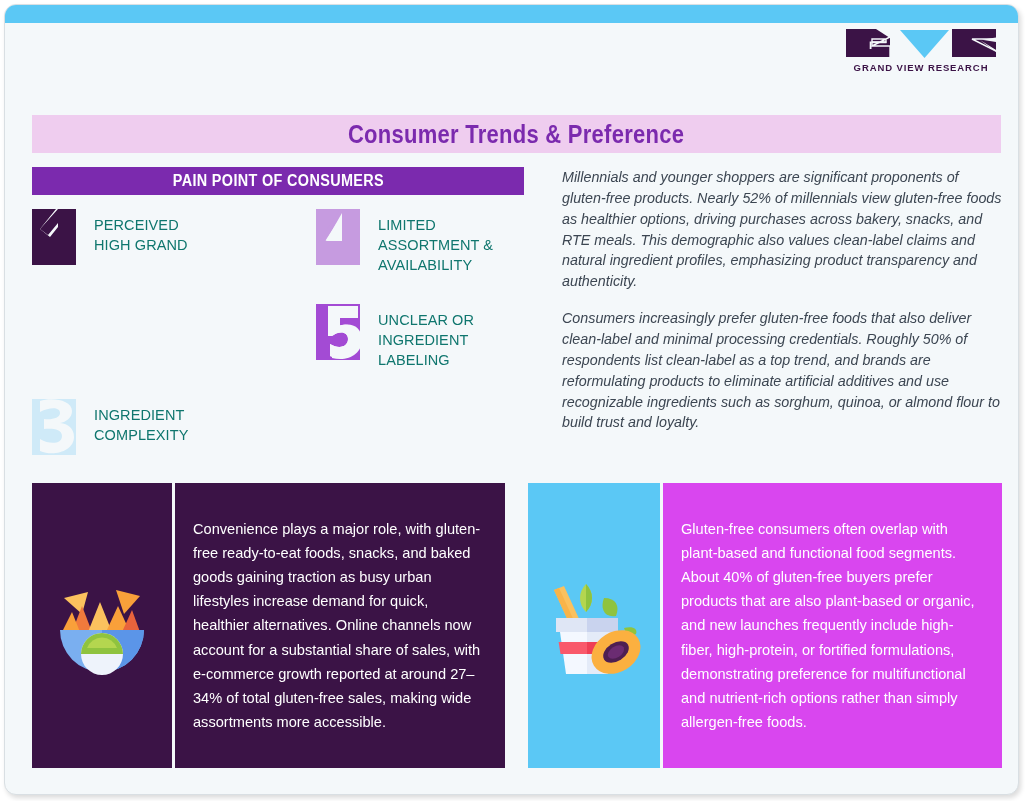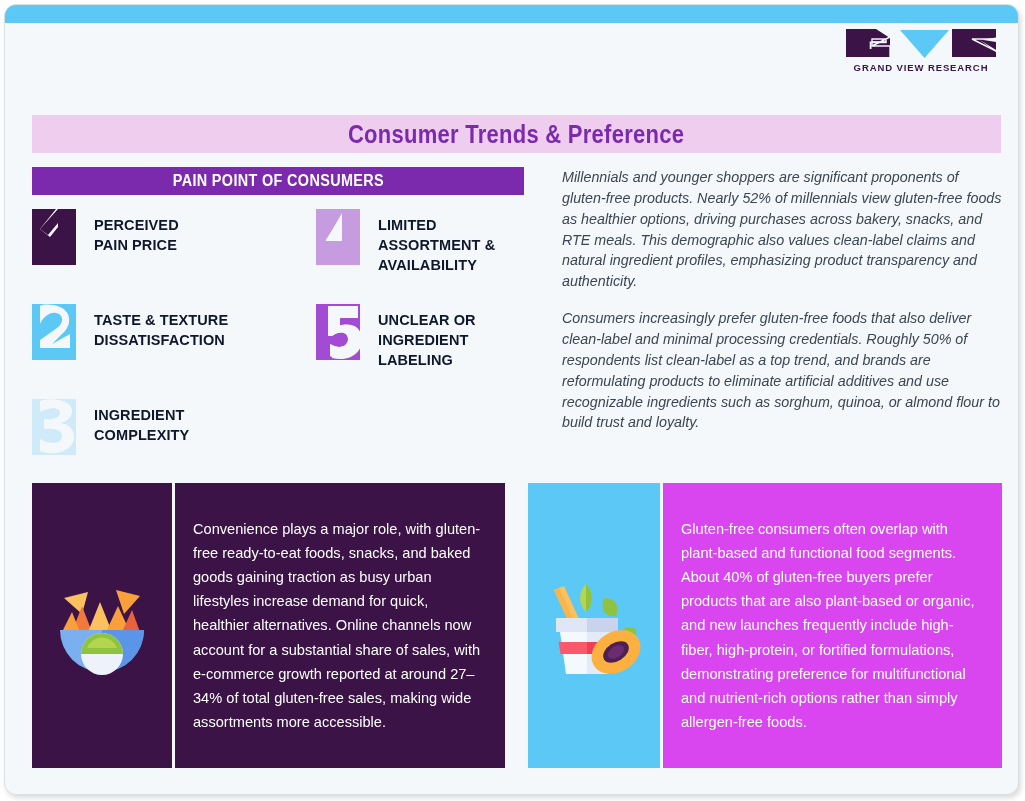--- a/index.html
+++ b/index.html
@@ -124,23 +124,23 @@
   .pain-num {
     width: 48px;
     height: 56px;
     flex: 0 0 48px;
     margin-right: 14px;
     position: relative;
   }
   .pain-num svg { display: block; }
   .pain-label {
     font-size: 14.5px;
-    font-weight: bold;
+    font-weight: normal;
     line-height: 1.38;
-    color: #0f172a;
+    color: #0f766e;
     letter-spacing: 0.1px;
     padding-top: 6px;
   }
 
   
   .right-col {
     position: absolute;
     left: 557px;
     top: 162px;
     width: 440px;
@@ -239,21 +239,21 @@
         <div class="pain-item" style="left:0;top:0;">
           <div class="pain-num">
             <svg width="48" height="56" viewBox="0 0 48 56">
               <rect x="0" y="0" width="44" height="56" fill="#3b1346"></rect>
               <path d="M44 0 L24 0 L8 20 L18 28 L26 18 L26 56 L44 56 Z" fill="#f4f8fa"></path>
               <path d="M44 0 L44 56 L26 56 L26 14 L16 26 L8 20 L26 0 Z" fill="#3b1346"></path>
             </svg>
           </div>
           <div class="pain-label">
             <span>PERCEIVED</span><br>
-            <span>PAIN PRICE</span>
+            <span>HIGH GRAND</span>
           </div>
         </div>
 
         <div class="pain-item" style="left:284px;top:0;width:210px;">
           <div class="pain-num">
             <svg width="48" height="56" viewBox="0 0 48 56">
               <rect x="0" y="0" width="44" height="56" fill="#c69be0"></rect>
               <path d="M4 0 L4 34 L22 34 L22 0 Z" fill="#f4f8fa" opacity="0"></path>
               <path d="M24 0 L2 34 L2 40 L44 40 L44 0 Z" fill="#c69be0"></path>
               <path d="M26 4 L10 32 L26 32 Z" fill="#f4f8fa"></path>
@@ -263,37 +263,20 @@
               <rect x="30" y="0" width="14" height="56" fill="#c69be0"></rect>
             </svg>
           </div>
           <div class="pain-label">
             <span>LIMITED</span><br>
             <span>ASSORTMENT &amp;</span><br>
             <span>AVAILABILITY</span>
           </div>
         </div>
 
-        <div class="pain-item" style="left:0;top:95px;">
-          <div class="pain-num">
-            <svg width="48" height="56" viewBox="0 0 48 56">
-              <rect x="0" y="0" width="44" height="56" fill="#5bc8f5"></rect>
-              <path d="M6 6 C6 -2 40 -2 40 12 C40 24 14 30 10 44 L40 44 L40 56 L6 56 Z" fill="#f4f8fa" opacity="0"></path>
-              <path d="M8 4 C14 -1 38 -1 39 12 C40 26 16 32 12 42 L40 42 L40 56 L0 56 L0 0 L8 0 Z" fill="#5bc8f5"></path>
-              <path d="M8 2 L8 18 L18 18 C18 12 22 9 26 10 C31 11 30 17 25 21 L8 34 L8 56 L44 56 L44 0 L8 0 Z" fill="#5bc8f5"></path>
-              <path d="M8 2 L8 18 L18 18 C18 11 23 8 27 10 C32 12 30 18 24 22 L8 35 L8 44 L40 44 L40 56 L44 56 L44 0 Z" fill="#5bc8f5"></path>
-              <path d="M0 0 L0 56 L44 56 L44 0 Z" fill="#5bc8f5"></path>
-              <path d="M8 2 L8 20 C12 12 18 8 24 9 C32 10.5 32 19 25 24 L8 36 L8 44 L38 44 L38 30 L20 40 L30 30 C40 22 40 8 28 3 C20 0 12 0 8 2 Z" fill="#f4f8fa"></path>
-            </svg>
-          </div>
-          <div class="pain-label">
-            <span>TASTE &amp; TEXTURE</span><br>
-            <span>DISSATISFACTION</span>
-          </div>
-        </div>
 
         <div class="pain-item" style="left:284px;top:95px;width:210px;">
           <div class="pain-num">
             <svg width="48" height="56" viewBox="0 0 48 56">
               <rect x="0" y="0" width="44" height="56" fill="#a34bd4"></rect>
               <path d="M12 2 L40 2 L40 14 L22 14 L22 22 C34 18 44 24 44 36 C44 50 30 58 14 52 L14 40 C24 46 32 42 32 35 C32 28 24 26 16 32 L12 32 Z" fill="#f4f8fa"></path>
               <path d="M12 2 L40 2 L40 14 L22 14 L22 22 C34 18 44 24 44 36 C44 50 30 58 14 52 L14 40 C24 46 32 42 32 35 C32 28 24 26 16 32 L12 32 Z" fill="#f4f8fa"></path>
               <path d="M44 0 L44 56 L33 56 L33 0 Z" fill="#a34bd4" opacity="0"></path>
               <path d="M14 2 L14 30 C22 24 34 26 34 35 C34 44 24 48 16 42 L16 54 C32 58 46 50 46 36 C46 22 34 18 24 22 L24 14 L42 14 L42 2 Z" fill="#f4f8fa"></path>
             </svg>

